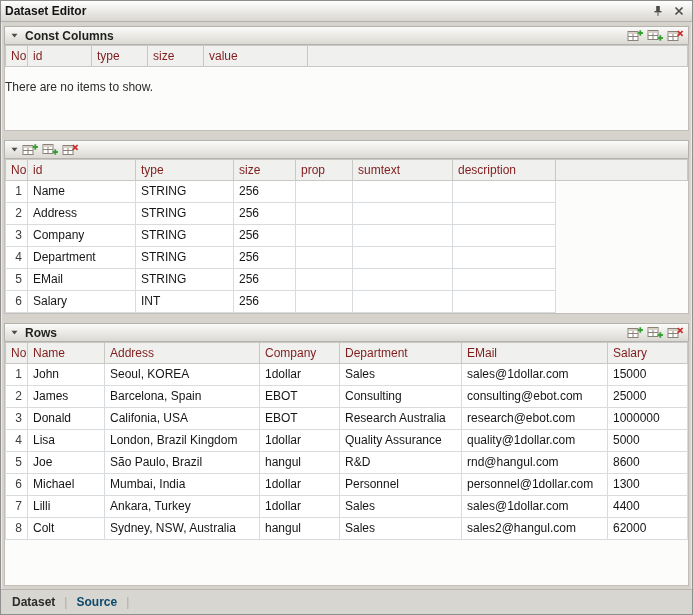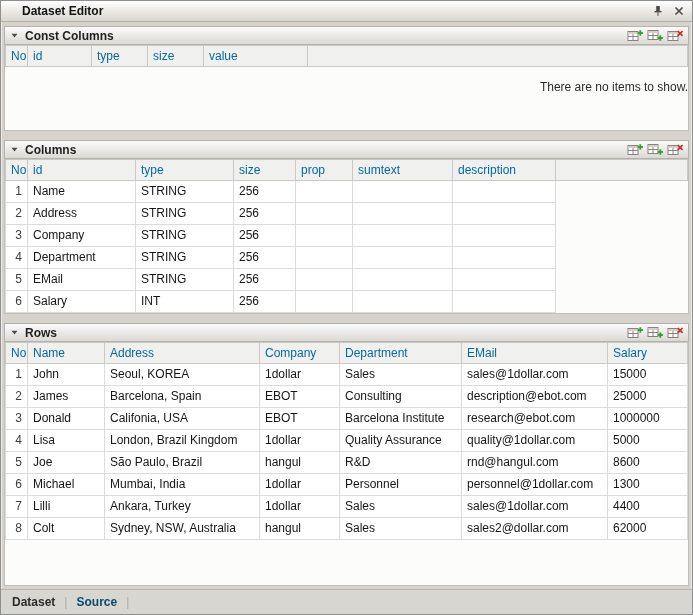--- a/index.html
+++ b/index.html
@@ -11,21 +11,21 @@
     border: 1px solid #8f8f8f;
     box-shadow: inset 0 0 0 1px #ecebe7;
     background: #d6d3cc;
     display: flex; flex-direction: column;
   }
 
   
   .titlebar {
     height: 21px; flex: 0 0 21px;
     display: flex; align-items: center;
-    padding: 0 6px 0 21px;
+    padding: 0 6px 0 4px;
     background: linear-gradient(#ffffff, #d8d6d0);
     border-bottom: 1px solid #b3b0a9;
   }
   .titlebar .title { font-weight: bold; color: #141414; flex: 1; }
   .tb-icons { display: flex; gap: 7px; align-items: center; }
   .tb-btn { width: 14px; height: 14px; display: flex; align-items: center; justify-content: center; }
 
   
   .content { flex: 1 1 auto; padding: 4px 3px 0 3px; display: flex; flex-direction: column; overflow: hidden; }
   .section { display: flex; flex-direction: column; margin-bottom: 9px; min-height: 0; }
@@ -45,34 +45,34 @@
 
   .sec-body {
     background: #fcfcfb;
     border: 1px solid #c2bfb9; border-top: none;
     overflow: hidden;
   }
   .rows-section .sec-body { flex: 1 1 auto; }
 
   table { border-collapse: collapse; table-layout: fixed; width: 100%; }
   th {
-    background: #f0f0ef; color: #0369a1; font-weight: normal; text-align: left;
+    background: #f0f0ef; color: #7f1d1d; font-weight: normal; text-align: left;
     border: 1px solid #c9c8c5; padding: 3px 5px; line-height: 14px;
     overflow: hidden; white-space: nowrap; font-size: 12px;
   }
   td {
     background: #ffffff; color: #161616;
     border: 1px solid #d8dcdf; padding: 3px 5px; line-height: 15px;
     overflow: hidden; white-space: nowrap; font-size: 12px;
   }
   td.no { text-align: right; color: #3d3d3d; }
   th.filler { background: #f0f0ef; }
   td.filler { background: #fcfcfb; border: 1px solid transparent; }
 
-  .empty-area { height: 63px; text-align: right; padding-top: 13px; color: #2c2c2c; background: #fcfcfb; }
+  .empty-area { height: 63px; text-align: left; padding-top: 13px; color: #2c2c2c; background: #fcfcfb; }
 
   
   .tabbar {
     height: 23px; flex: 0 0 23px;
     display: flex; align-items: center; gap: 9px;
     padding: 12px 11px;
     background: #d8d6d0;
     border-top: 1px solid #b8b5ae;
   }
   .tab { font-weight: bold; color: #0c4a6e; cursor: default; }
@@ -169,21 +169,20 @@
       </div>
     </div>
 
     <div class="section">
       <div class="sec-header">
         <span class="sec-chevron">
           <svg width="9" height="9" viewBox="0 0 9 9">
             <path d="M1.5 2.8 L7.5 2.8 L4.5 6.4 Z" fill="#4c4c4c"></path>
           </svg>
         </span>
-        <span class="sec-title">Columns</span>
         <span class="sec-icons">
           <span class="icon-btn">
             <svg width="17" height="15" viewBox="0 0 17 15">
               <rect x="1" y="3.5" width="10" height="9" fill="#ffffff" stroke="#8a8178"></rect>
               <rect x="1.5" y="4" width="9" height="2" fill="#d8d0c6"></rect>
               <line x1="1" y1="8.5" x2="11" y2="8.5" stroke="#8a8178"></line>
               <line x1="6" y1="6" x2="6" y2="12.5" stroke="#8a8178"></line>
               <rect x="10.6" y="4.1" width="5.4" height="1.8" fill="#2f9e2f"></rect>
               <rect x="12.4" y="2.3" width="1.8" height="5.4" fill="#2f9e2f"></rect>
             </svg>
@@ -366,29 +365,29 @@
             <td>Sales</td>
             <td>sales@1dollar.com</td>
             <td>15000</td>
           </tr>
           <tr>
             <td class="no">2</td>
             <td>James</td>
             <td>Barcelona, Spain</td>
             <td>EBOT</td>
             <td>Consulting</td>
-            <td>description@ebot.com</td>
+            <td>consulting@ebot.com</td>
             <td>25000</td>
           </tr>
           <tr>
             <td class="no">3</td>
             <td>Donald</td>
             <td>Califonia, USA</td>
             <td>EBOT</td>
-            <td>Barcelona Institute</td>
+            <td>Research Australia</td>
             <td>research@ebot.com</td>
             <td>1000000</td>
           </tr>
           <tr>
             <td class="no">4</td>
             <td>Lisa</td>
             <td>London, Brazil Kingdom</td>
             <td>1dollar</td>
             <td>Quality Assurance</td>
             <td>quality@1dollar.com</td>
@@ -420,21 +419,21 @@
             <td>Sales</td>
             <td>sales@1dollar.com</td>
             <td>4400</td>
           </tr>
           <tr>
             <td class="no">8</td>
             <td>Colt</td>
             <td>Sydney, NSW, Australia</td>
             <td>hangul</td>
             <td>Sales</td>
-            <td>sales2@dollar.com</td>
+            <td>sales2@hangul.com</td>
             <td>62000</td>
           </tr>
         </tbody>
           </table>
       </div>
     </div>
 
   </div>
 
   <div class="tabbar">

